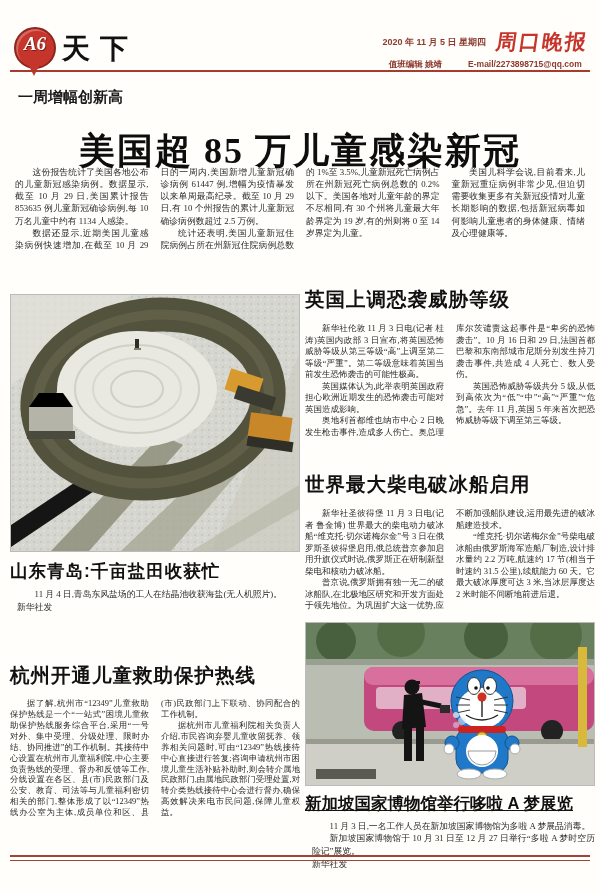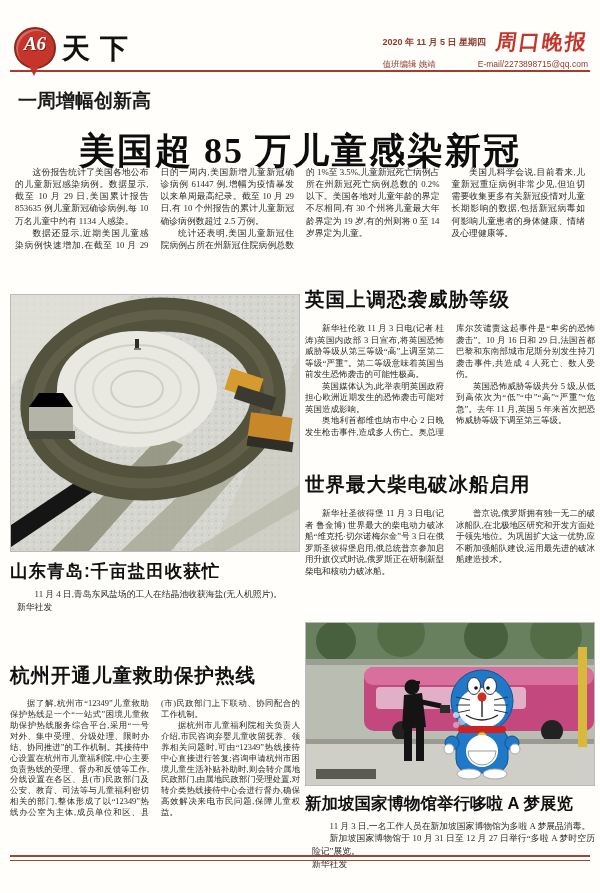--- a/index.html
+++ b/index.html
@@ -15,27 +15,27 @@
   .pin-label{position:absolute;left:14px;top:33px;width:42px;text-align:center;
     font-family:"Liberation Serif",serif;font-weight:bold;font-style:italic;
     font-size:19px;color:#fff;text-shadow:1px 1px 0 #7a1f18;}
   .section-title{position:absolute;left:62px;top:30px;font-family:"Liberation Sans",sans-serif;
     font-weight:bold;font-size:28px;letter-spacing:10px;color:#111;}
   .hdr-right{position:absolute;right:12px;top:28px;text-align:right;}
   .hdr-line1{display:flex;align-items:center;justify-content:flex-end;gap:10px;}
   .hdr-date{font-family:"Liberation Sans",sans-serif;font-size:9px;font-weight:bold;color:#8d3b2f;}
   .masthead{font-family:"DejaVu Serif",serif;font-weight:bold;font-size:21px;color:#c5352b;
     transform:skewX(-8deg);letter-spacing:2px;}
-  .hdr-line2{margin-top:3px;display:flex;justify-content:space-between;gap:26px;
-    font-family:"Liberation Sans",sans-serif;font-size:8.5px;color:#8d3b2f;font-weight:normal;}
+  .hdr-line2{margin-top:3px;display:flex;justify-content:center;gap:26px;
+    font-family:"Liberation Sans",sans-serif;font-size:8.5px;color:#8d3b2f;font-weight:bold;}
   .top-rule{position:absolute;left:10px;right:10px;top:70px;height:0;
     border-top:2.5px solid #a63b30;}
   
   .kicker{position:absolute;left:18px;top:88px;font-family:"Liberation Sans",sans-serif;
-    font-weight:bold;font-size:19px;color:#1a1a1a;}
+    font-weight:bold;font-size:15px;color:#1a1a1a;}
   .lead-headline{position:absolute;left:0;right:0;top:103px;text-align:center;
     font-family:"Liberation Serif",serif;font-weight:bold;font-size:36px;
     letter-spacing:2px;color:#0d0d0d;}
   .body-cols{font-size:8.8px;line-height:1.38;text-align:justify;color:#2a2a2a;overflow:hidden;}
   .body-cols p{margin:0;text-indent:2em;}
   .lead-body{position:absolute;left:15px;top:166px;width:570px;height:114px;
     column-count:4;column-gap:12px;}
   
   .figure{position:absolute;}
   .fig-img{display:block;border:1px solid #bbb;}
@@ -45,21 +45,21 @@
   .fig-caption .cap{display:block;text-indent:2em;}
   .fig-credit{display:block;text-align:left;margin-top:1px;}
   
   .sub-article{position:absolute;width:290px;}
   .sub-headline{font-family:"Liberation Sans",sans-serif;font-weight:bold;font-size:19.5px;
     letter-spacing:1px;color:#111;margin:0;}
   .two-cols{margin-top:10px;column-count:2;column-gap:12px;font-size:8.5px;line-height:1.36;}
   .uk-body{height:150px;}
   .ice-body{height:120px;}
   .hz-body{height:152px;font-size:8.4px;line-height:1.3;}
-  .dora-headline{font-size:16.5px;}
+  .dora-headline{font-size:16.5px;text-decoration:underline;}
   
   .bottom-rule{position:absolute;left:10px;right:10px;top:855px;height:3px;
     border-top:2.5px solid #9c4736;border-bottom:1px solid #9c4736;}
 </style>
 </head>
 <body>
 
 <div class="page">
 
   <div>
@@ -147,20 +147,21 @@
       <p>奥地利首都维也纳市中心 2 日晚发生枪击事件,造成多人伤亡。奥总理库尔茨谴责这起事件是“卑劣的恐怖袭击”。10 月 16 日和 29 日,法国首都巴黎和东南部城市尼斯分别发生持刀袭击事件,共造成 4 人死亡、数人受伤。</p>
       <p>英国恐怖威胁等级共分 5 级,从低到高依次为“低”“中”“高”“严重”“危急”。去年 11 月,英国 5 年来首次把恐怖威胁等级下调至第三等级。</p>
     </div>
   </div>
 
   <div class="sub-article" style="left:305px;top:471px;">
     <h2 class="sub-headline">世界最大柴电破冰船启用</h2>
     <div class="two-cols body-cols ice-body">
       <p>新华社圣彼得堡 11 月 3 日电(记者 鲁金博) 世界最大的柴电动力破冰船“维克托·切尔诺梅尔金”号 3 日在俄罗斯圣彼得堡启用,俄总统普京参加启用升旗仪式时说,俄罗斯正在研制新型柴电和核动力破冰船。</p>
       <p>普京说,俄罗斯拥有独一无二的破冰船队,在北极地区研究和开发方面处于领先地位。为巩固扩大这一优势,应不断加强船队建设,运用最先进的破冰船建造技术。</p>
+      <p>“维克托·切尔诺梅尔金”号柴电破冰船由俄罗斯海军造船厂制造,设计排水量约 2.2 万吨,航速约 17 节(相当于时速约 31.5 公里),续航能力 60 天。它最大破冰厚度可达 3 米,当冰层厚度达 2 米时能不间断地前进后退。</p>
     </div>
   </div>
 
   <div class="sub-article" style="left:10px;top:662px;">
     <h2 class="sub-headline">杭州开通儿童救助保护热线</h2>
     <div class="two-cols body-cols hz-body">
       <p>据了解,杭州市“12349”儿童救助保护热线是一个“一站式”困境儿童救助保护热线服务综合平台,采用“一号对外、集中受理、分级处理、限时办结、协同推进”的工作机制。其接待中心设置在杭州市儿童福利院,中心主要负责热线的受理、督办和反馈等工作,分线设置在各区、县(市)民政部门及公安、教育、司法等与儿童福利密切相关的部门,整体形成了以“12349”热线办公室为主体,成员单位和区、县(市)民政部门上下联动、协同配合的工作机制。</p>
       <p>据杭州市儿童福利院相关负责人介绍,市民咨询弃婴儿童收留抚养、领养相关问题时,可由“12349”热线接待中心直接进行答复;咨询申请杭州市困境儿童生活补贴补助时,则会转介属地民政部门,由属地民政部门受理处置,对转介类热线接待中心会进行督办,确保高效解决来电市民问题,保障儿童权益。</p>
 
     </div>

